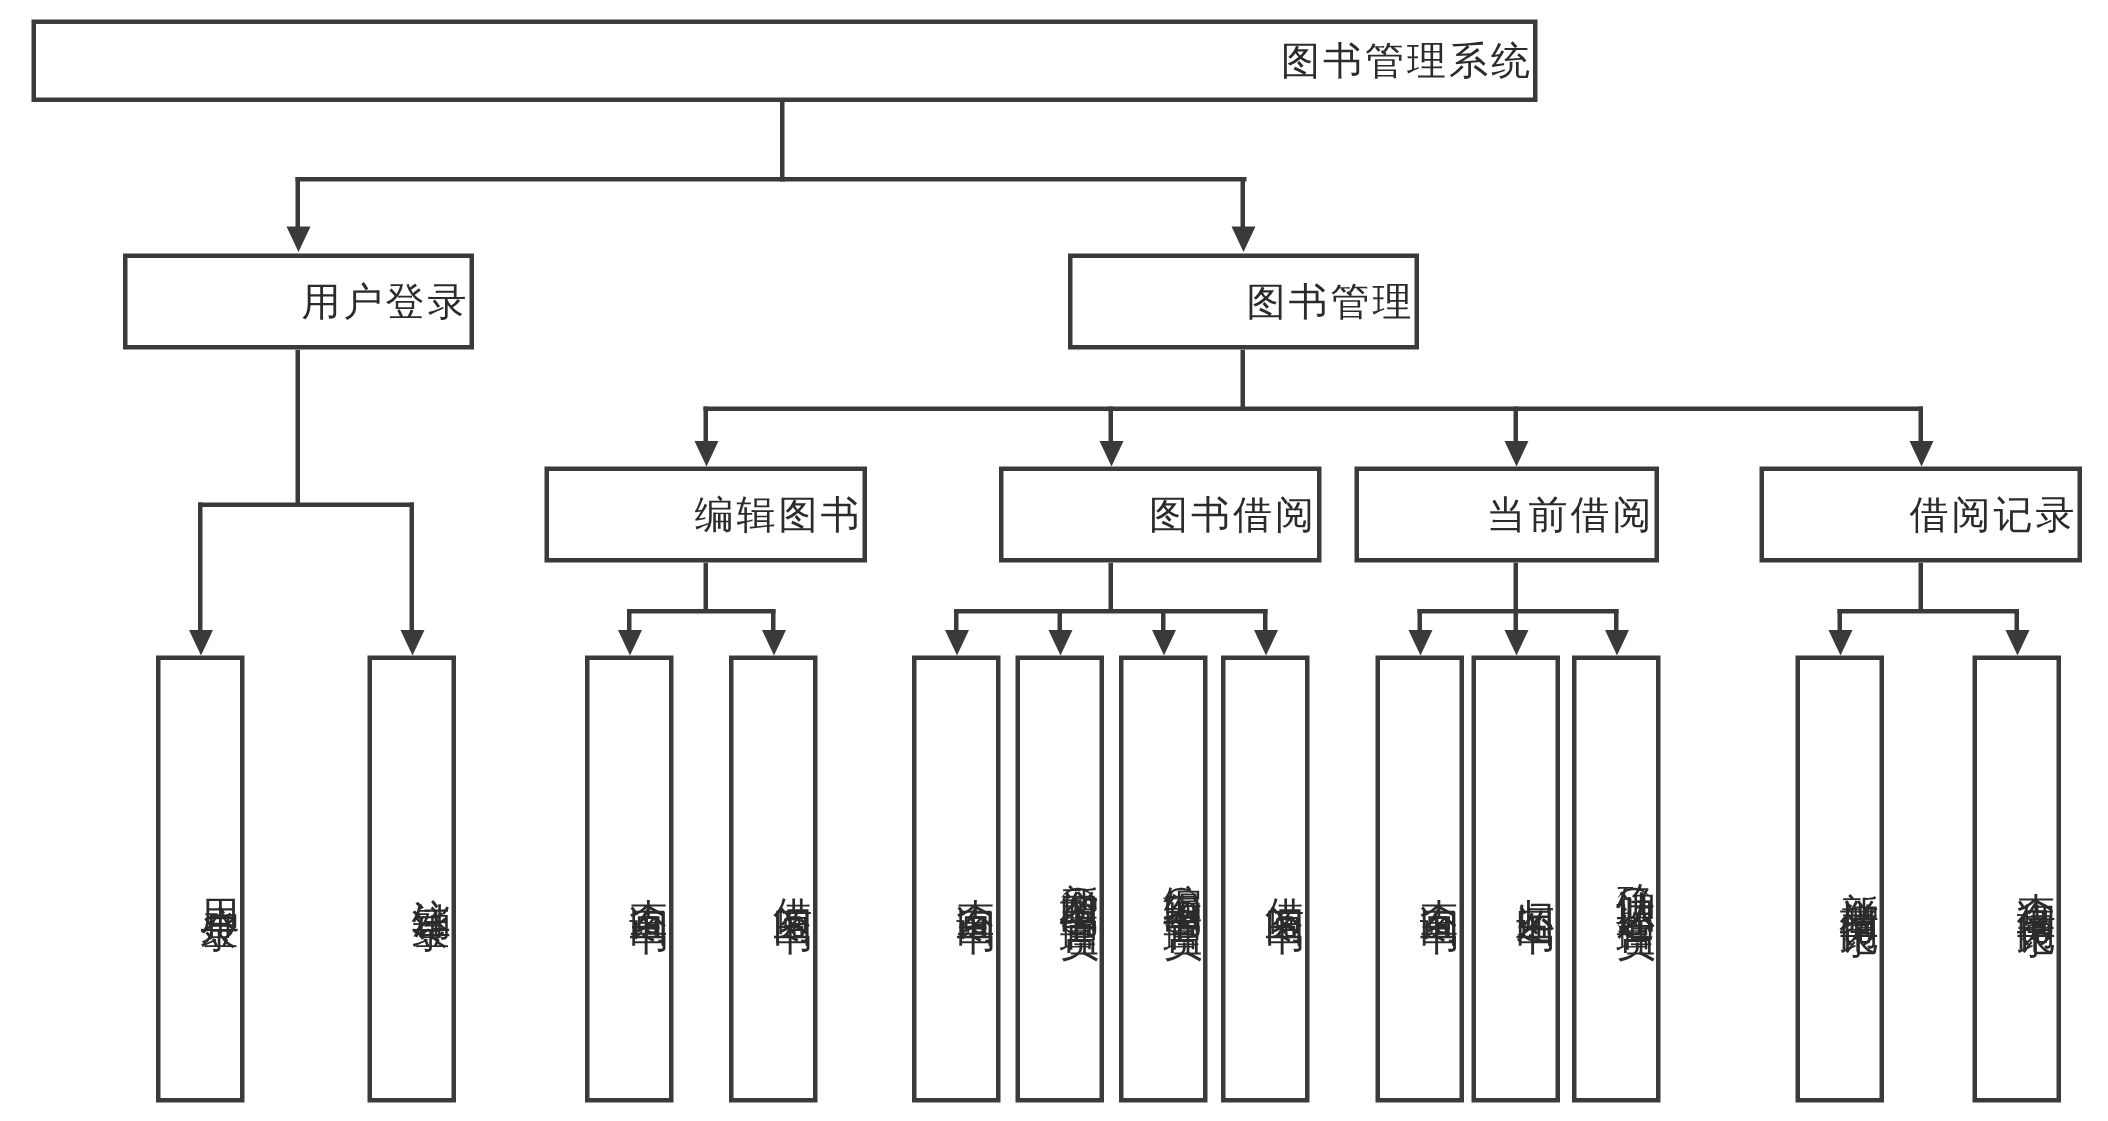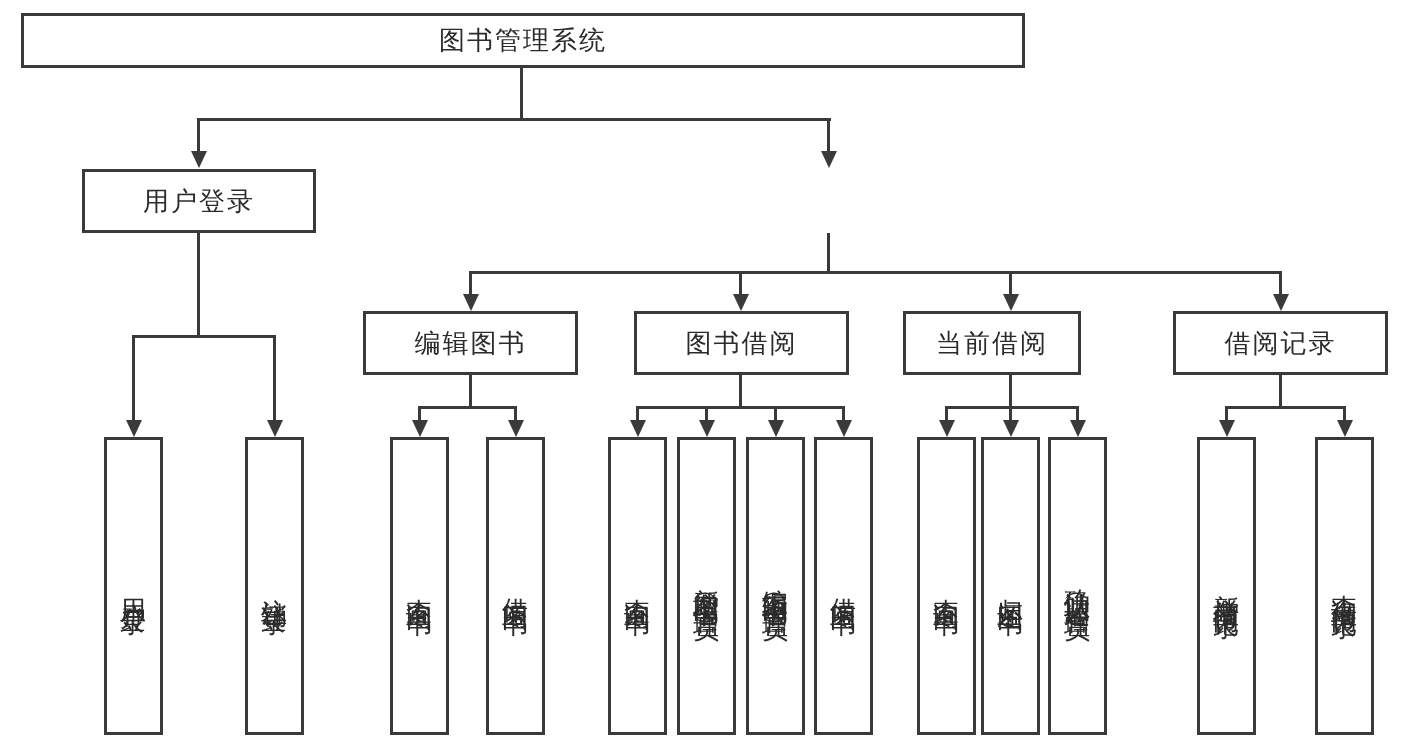--- a/index.html
+++ b/index.html
@@ -10,21 +10,21 @@
     font-family:"Liberation Sans","DejaVu Sans",sans-serif;
     overflow:hidden;
   }
   .box{
     position:absolute;
     box-sizing:border-box;
     border:3px solid #3a3a3a;
     background:#ffffff;
     display:flex;
     align-items:center;
-    justify-content:center;
+    justify-content:flex-end;
     z-index:2;
   }
   .box span{
     color:#2b2b2b;
     font-size:26px;
     letter-spacing:2px;
     white-space:nowrap;
   }
   .box.v span{
     writing-mode:vertical-rl;
@@ -59,30 +59,33 @@
 <div id="canvas">
 
   <div class="box" style="left:21px;top:13px;width:1004px;height:55px">
     <span>图书管理系统</span>
   </div>
 
   <div class="box" style="left:82px;top:169px;width:234px;height:64px">
     <span>用户登录</span>
   </div>
 
+  <div class="box" style="left:712px;top:169px;width:234px;height:64px">
+    <span>图书管理</span>
+  </div>
 
   <div class="box" style="left:363px;top:311px;width:215px;height:64px">
     <span>编辑图书</span>
   </div>
 
-  <div class="box" style="left:634px;top:311px;width:215px;height:64px">
+  <div class="box" style="left:666px;top:311px;width:215px;height:64px">
     <span>图书借阅</span>
   </div>
 
-  <div class="box" style="left:903px;top:311px;width:178px;height:64px">
+  <div class="box" style="left:903px;top:311px;width:203px;height:64px">
     <span>当前借阅</span>
   </div>
 
   <div class="box" style="left:1173px;top:311px;width:215px;height:64px">
     <span>借阅记录</span>
   </div>
 
   <div class="box v" style="left:104px;top:437px;width:59px;height:298px">
     <span>用户登录</span>
   </div>

